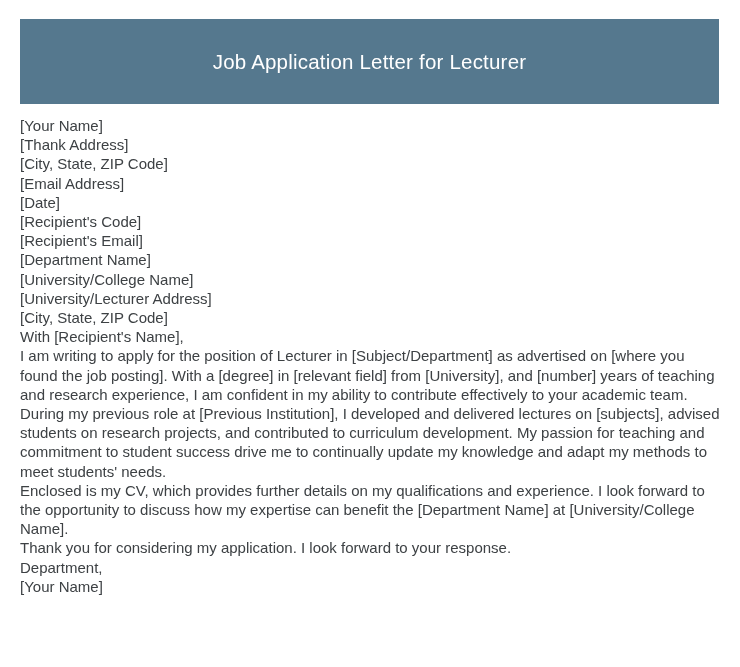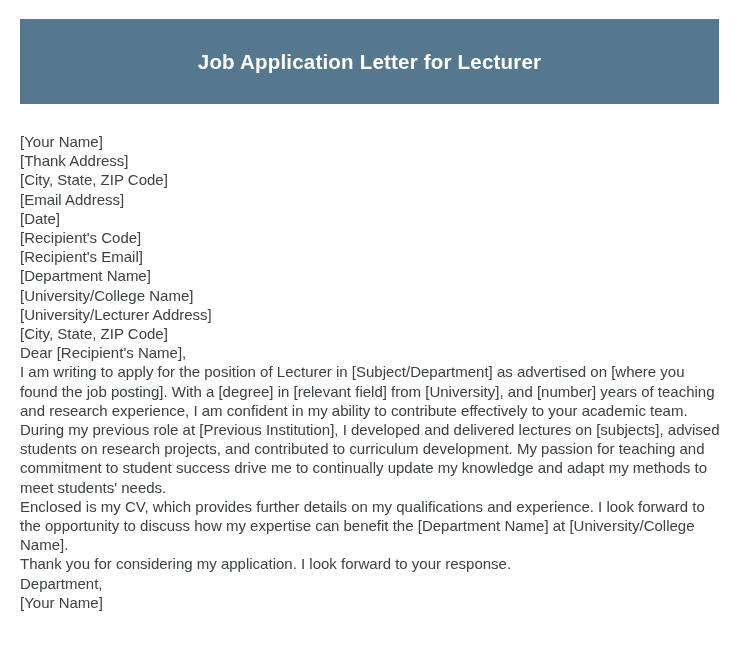--- a/index.html
+++ b/index.html
@@ -26,25 +26,25 @@
     height: 85px;
     background: #55788e;
     display: flex;
     align-items: center;
     justify-content: center;
   }
   .title-banner h1 {
     margin: 8px;
     color: #ffffff;
     font-size: 20.5px;
-    font-weight: 700;
+    font-weight: 400;
     letter-spacing: 0.2px;
   }
   .letter-content {
-    margin: 28px 20px 0 20px;
+    margin: 12px 20px 0 20px;
     width: 700px;
     font-size: 15px;
     line-height: 19.2px;
     color: #3d4144;
   }
   .letter-line, .letter-paragraph, .letter-closing, .letter-signature {
     margin: 0;
     padding: 0;
   }
 </style>
@@ -62,21 +62,21 @@
     <div class="letter-line">[Thank Address]</div>
     <div class="letter-line">[City, State, ZIP Code]</div>
     <div class="letter-line">[Email Address]</div>
     <div class="letter-line">[Date]</div>
     <div class="letter-line">[Recipient's Code]</div>
     <div class="letter-line">[Recipient's Email]</div>
     <div class="letter-line">[Department Name]</div>
     <div class="letter-line">[University/College Name]</div>
     <div class="letter-line">[University/Lecturer Address]</div>
     <div class="letter-line">[City, State, ZIP Code]</div>
-    <div class="letter-line">Dear [Recipient's Name],</div>
+    <div class="letter-line">With [Recipient's Name],</div>
     <p class="letter-paragraph">I am writing to apply for the position of Lecturer in [Subject/Department] as advertised on [where you found the job posting]. With a [degree] in [relevant field] from [University], and [number] years of teaching and research experience, I am confident in my ability to contribute effectively to your academic team.</p>
     <p class="letter-paragraph">During my previous role at [Previous Institution], I developed and delivered lectures on [subjects], advised students on research projects, and contributed to curriculum development. My passion for teaching and commitment to student success drive me to continually update my knowledge and adapt my methods to meet students' needs.</p>
     <p class="letter-paragraph">Enclosed is my CV, which provides further details on my qualifications and experience. I look forward to the opportunity to discuss how my expertise can benefit the [Department Name] at [University/College Name].</p>
     <p class="letter-paragraph">Thank you for considering my application. I look forward to your response.</p>
     <div class="letter-closing">Department,</div>
     <div class="letter-signature">[Your Name]</div>
   </div>
 
 </div>
 

